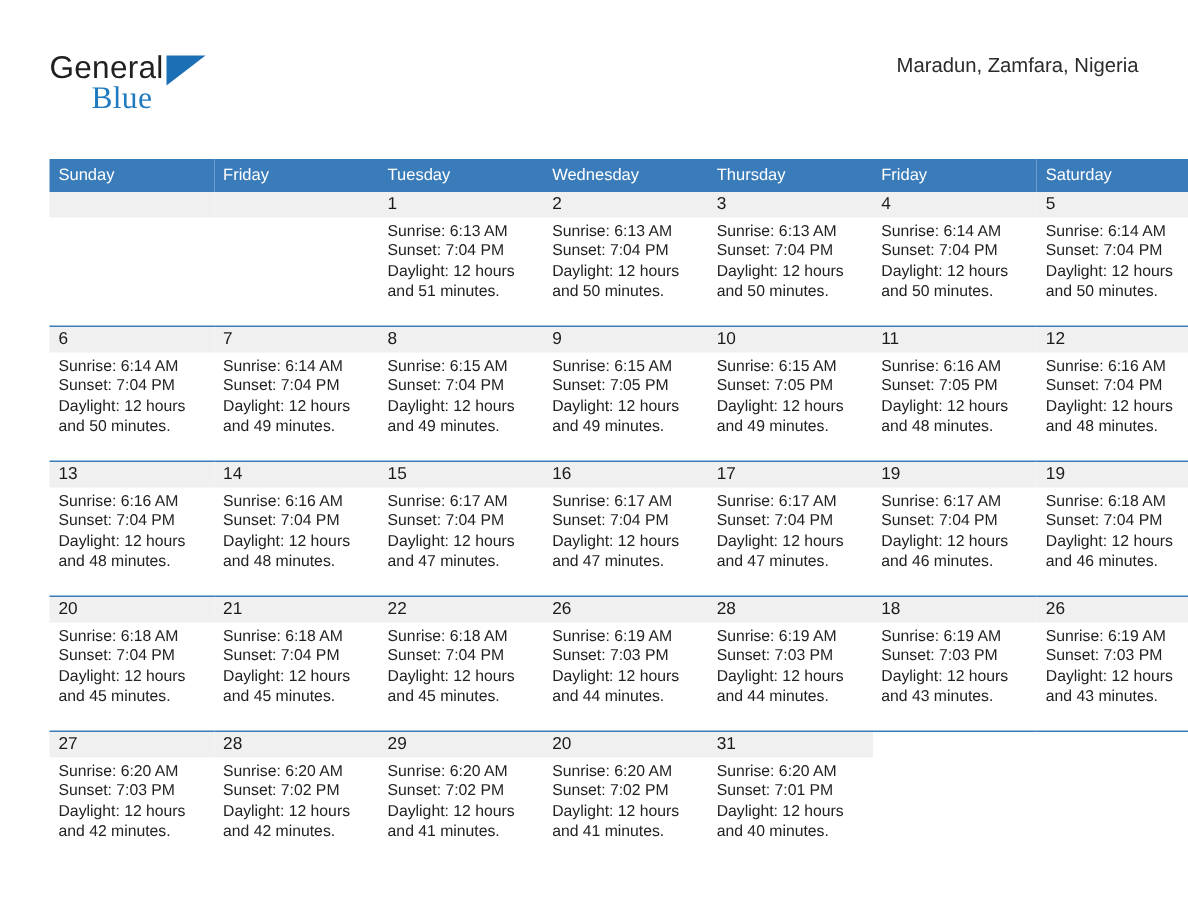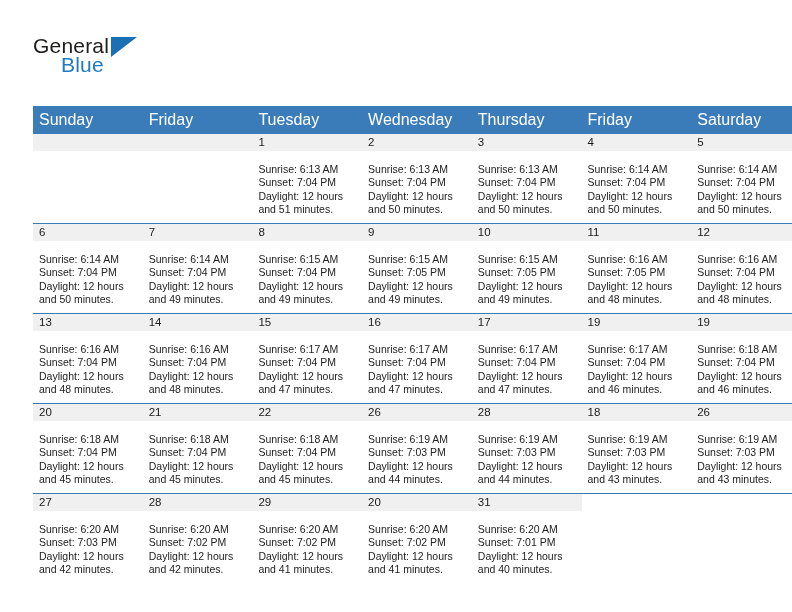--- a/index.html
+++ b/index.html
@@ -45,21 +45,21 @@
     color: #20201f;
     font-family: "Liberation Sans", sans-serif;
   }
   .logo-blue {
     position: absolute;
     left: 28px;
     top: 19px;
     font-size: 21px;
     letter-spacing: 0.2px;
     color: #1f7ac0;
-    font-family: Liberation Sans, sans-serif;
+    font-family: Liberation Serif, serif;
   }
   .logo-tri {
     position: absolute;
     left: 78px;
     top: 3px;
     width: 0;
     height: 0;
     border-left: 26px solid #1b6fb5;
     border-bottom: 20px solid transparent;
   }
@@ -91,21 +91,21 @@
     width: 726px;
   }
   table.cal {
     border-collapse: collapse;
     table-layout: fixed;
     width: 726px;
   }
   table.cal th {
     background: #3a7cba;
     color: #ffffff;
-    font-size: 16px;
+    font-size: 11px;
     font-weight: normal;
     text-align: left;
     padding: 5px 0 5px 6px;
     height: 12px;
     border: none;
     width: 103.71px;
     margin-left: 21px;
   }
   table.cal td {
     vertical-align: top;
@@ -132,21 +132,21 @@
     color: #1a1a1a;
     box-sizing: border-box;
   }
   .cell.empty .daynum-strip {
     background: #f0f0f0;
   }
   .cell.blank .daynum-strip {
     background: #ffffff;
   }
   .lines {
-    padding: 12px 4px 0 6px;
+    padding: 3px 4px 0 6px;
     font-size: 10.5px;
     line-height: 13.4px;
     color: #222222;
   }
   .lines div {
     white-space: nowrap;
   }
 </style>
 </head>
 <body>
@@ -155,20 +155,21 @@
 
   <div class="header">
 
     <div class="logo">
       <span class="logo-general">General</span>
       <span class="logo-tri"></span>
       <span class="logo-blue">Blue</span>
     </div>
 
     <div class="title-block">
+      <div class="cal-subtitle">Maradun, Zamfara, Nigeria</div>
     </div>
 
   </div>
 
   <div class="calendar">
     <table class="cal">
       <thead>
         <tr>
           <th>Sunday</th>
           <th>Friday</th>

